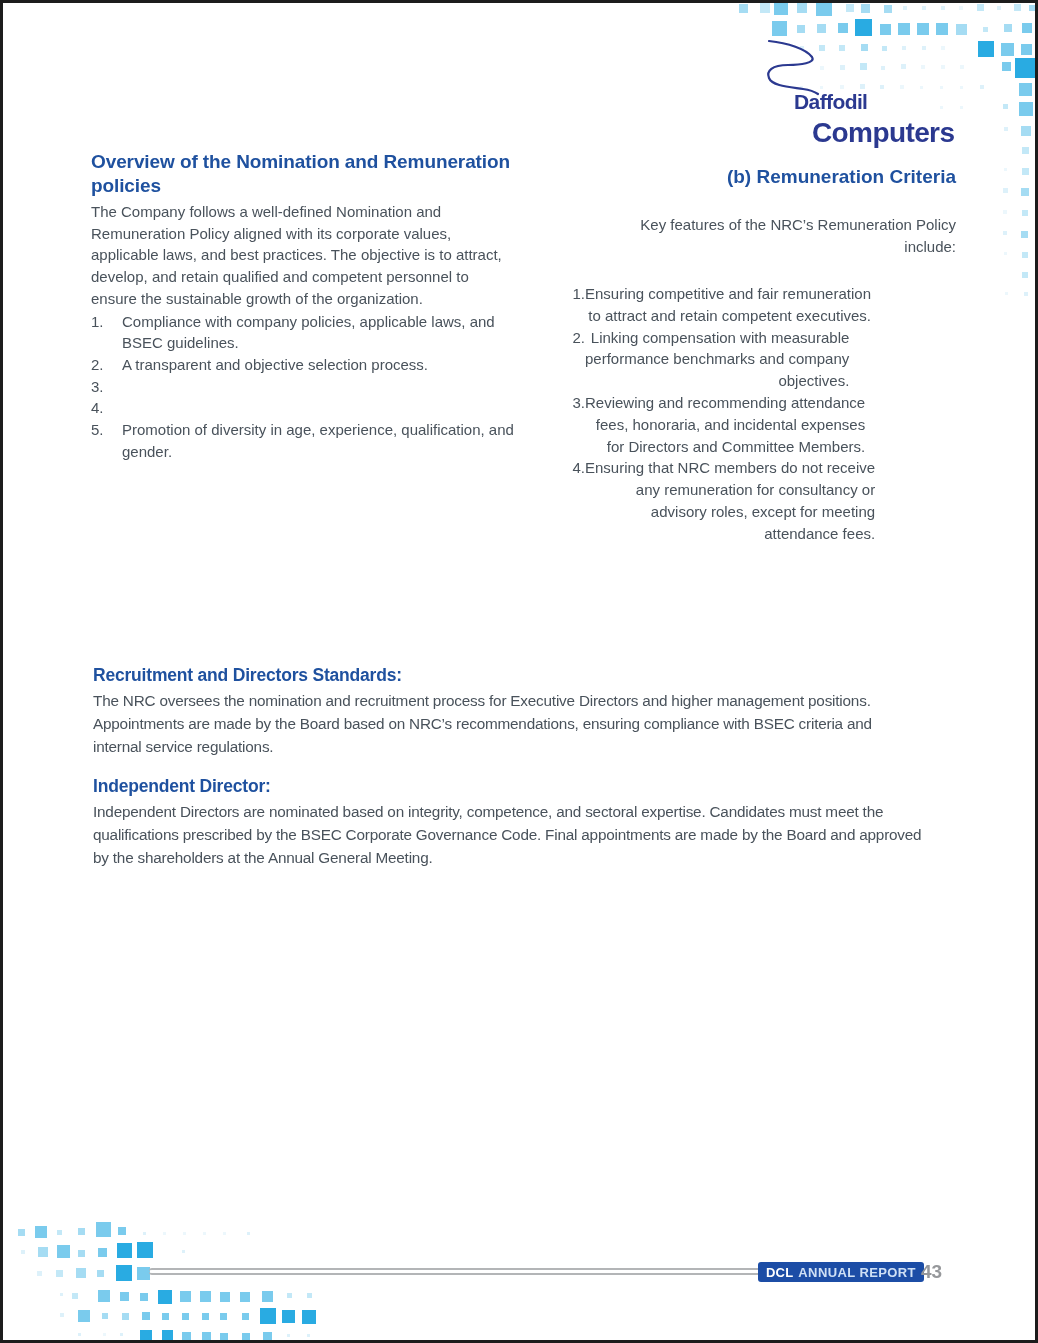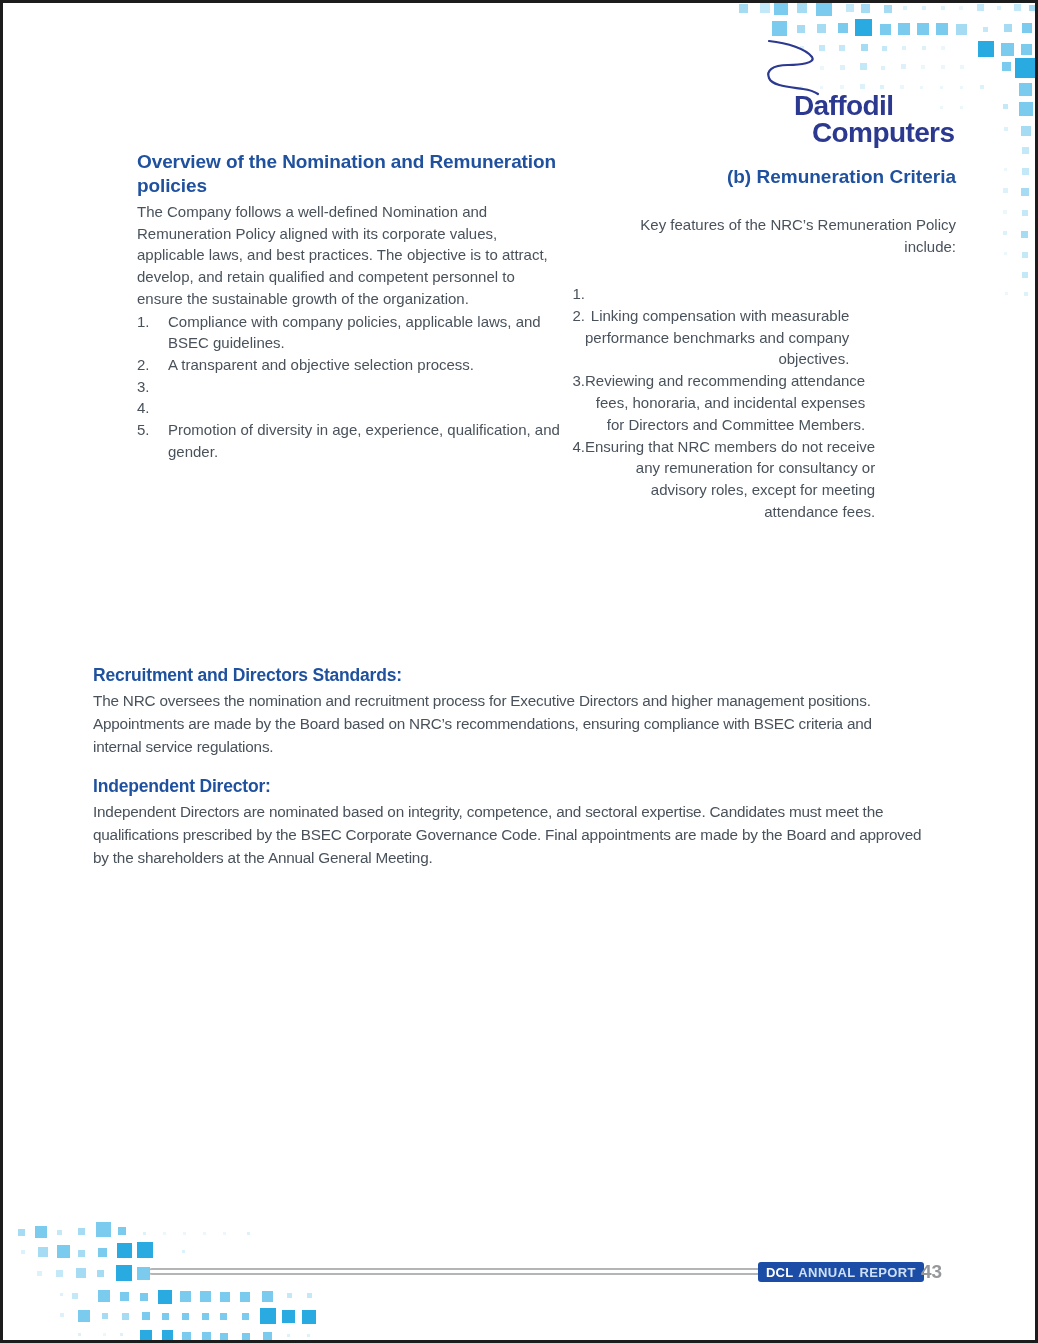--- a/index.html
+++ b/index.html
@@ -13,29 +13,29 @@
     --footer-line-gray:#b3b5b7;
   }
   html,body{margin:0;padding:0;background:#ffffff;}
   .page{
     position:relative;width:1038px;height:1343px;background:#fff;overflow:hidden;
     font-family:"Liberation Sans",sans-serif;
   }
   .page::after{content:"";position:absolute;inset:0;border:3px solid #1c1c1c;pointer-events:none;}
   .sq{position:absolute;background:var(--square-blue);}
   .squiggle{position:absolute;left:755px;top:33px;width:75px;height:68px;}
-  .logo-l1{position:absolute;left:794px;top:90px;font-size:28px;font-weight:700;
+  .logo-l1{position:absolute;left:794px;top:90px;font-size:21px;font-weight:700;
     color:var(--logo-navy);letter-spacing:-0.6px;text-align:right;}
   .logo-l2{position:absolute;left:812px;top:117px;font-size:28px;font-weight:700;
     color:var(--logo-navy);letter-spacing:-0.6px;}
   h2,h3,p{margin:0;}
   .pre{white-space:pre-line;}
   .h-blue{color:var(--heading-blue);font-weight:700;}
   .body-txt{color:var(--body-text);}
-  .col-left{position:absolute;left:91px;top:150px;width:480px;margin-left:46px;}
+  .col-left{position:absolute;left:91px;top:150px;width:480px;}
   .col-left h2{font-size:19px;line-height:23.5px;letter-spacing:-0.1px;}
   .col-left .intro{margin-top:4px;font-size:15px;line-height:21.7px;}
   .list-heading{margin-top:21px;font-size:15.5px;line-height:22px;font-weight:700;
     color:#3c444c;white-space:pre;}
   .list{margin-top:1px;}
   .li{display:flex;font-size:15px;line-height:21.7px;}
   .col-left .li .num{flex:none;width:31px;}
   .li .txt{white-space:pre-line;}
   .col-right{position:absolute;left:556px;top:165px;width:400px;text-align:right;}
   .col-right h2{font-size:19px;line-height:23px;}
@@ -252,20 +252,22 @@
     </div>
   </section>
 
   <section class="col-right">
     <h2 class="h-blue">(b) Remuneration Criteria</h2>
     <p class="intro body-txt pre">Key features of the NRC’s Remuneration Policy
 include:</p>
     <div class="list">
       <div class="li body-txt">
         <span class="num">1.</span>
+        <span class="txt">Ensuring competitive and fair remuneration
+to attract and retain competent executives.</span>
       </div>
       <div class="li body-txt">
         <span class="num">2.</span>
         <span class="txt">Linking compensation with measurable
 performance benchmarks and company
 objectives.</span>
       </div>
       <div class="li body-txt">
         <span class="num">3.</span>
         <span class="txt">Reviewing and recommending attendance

